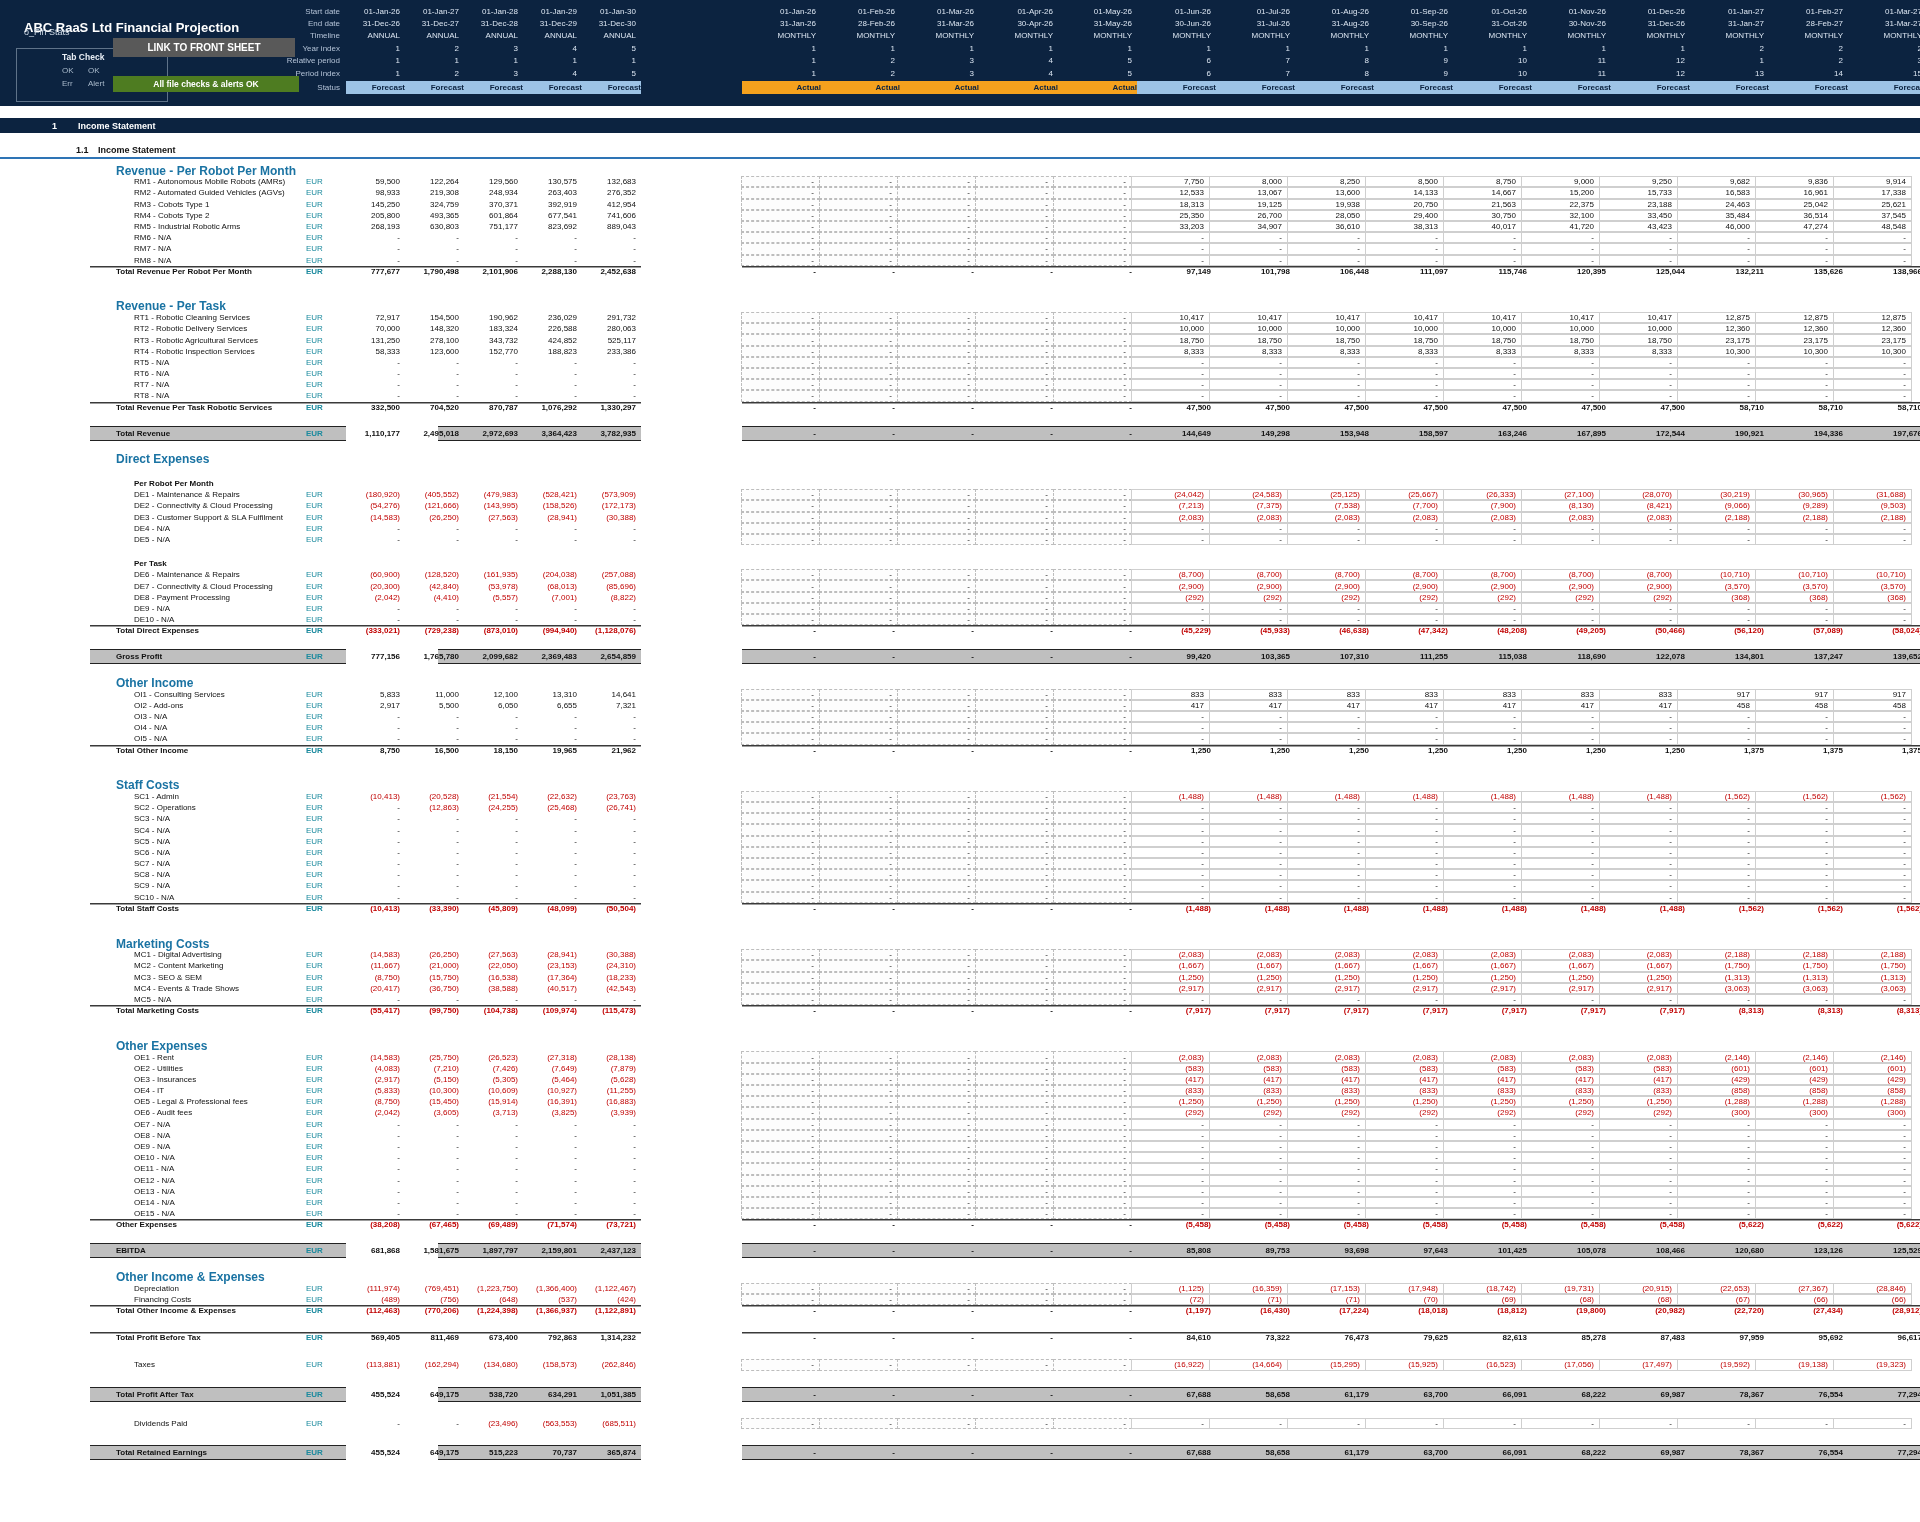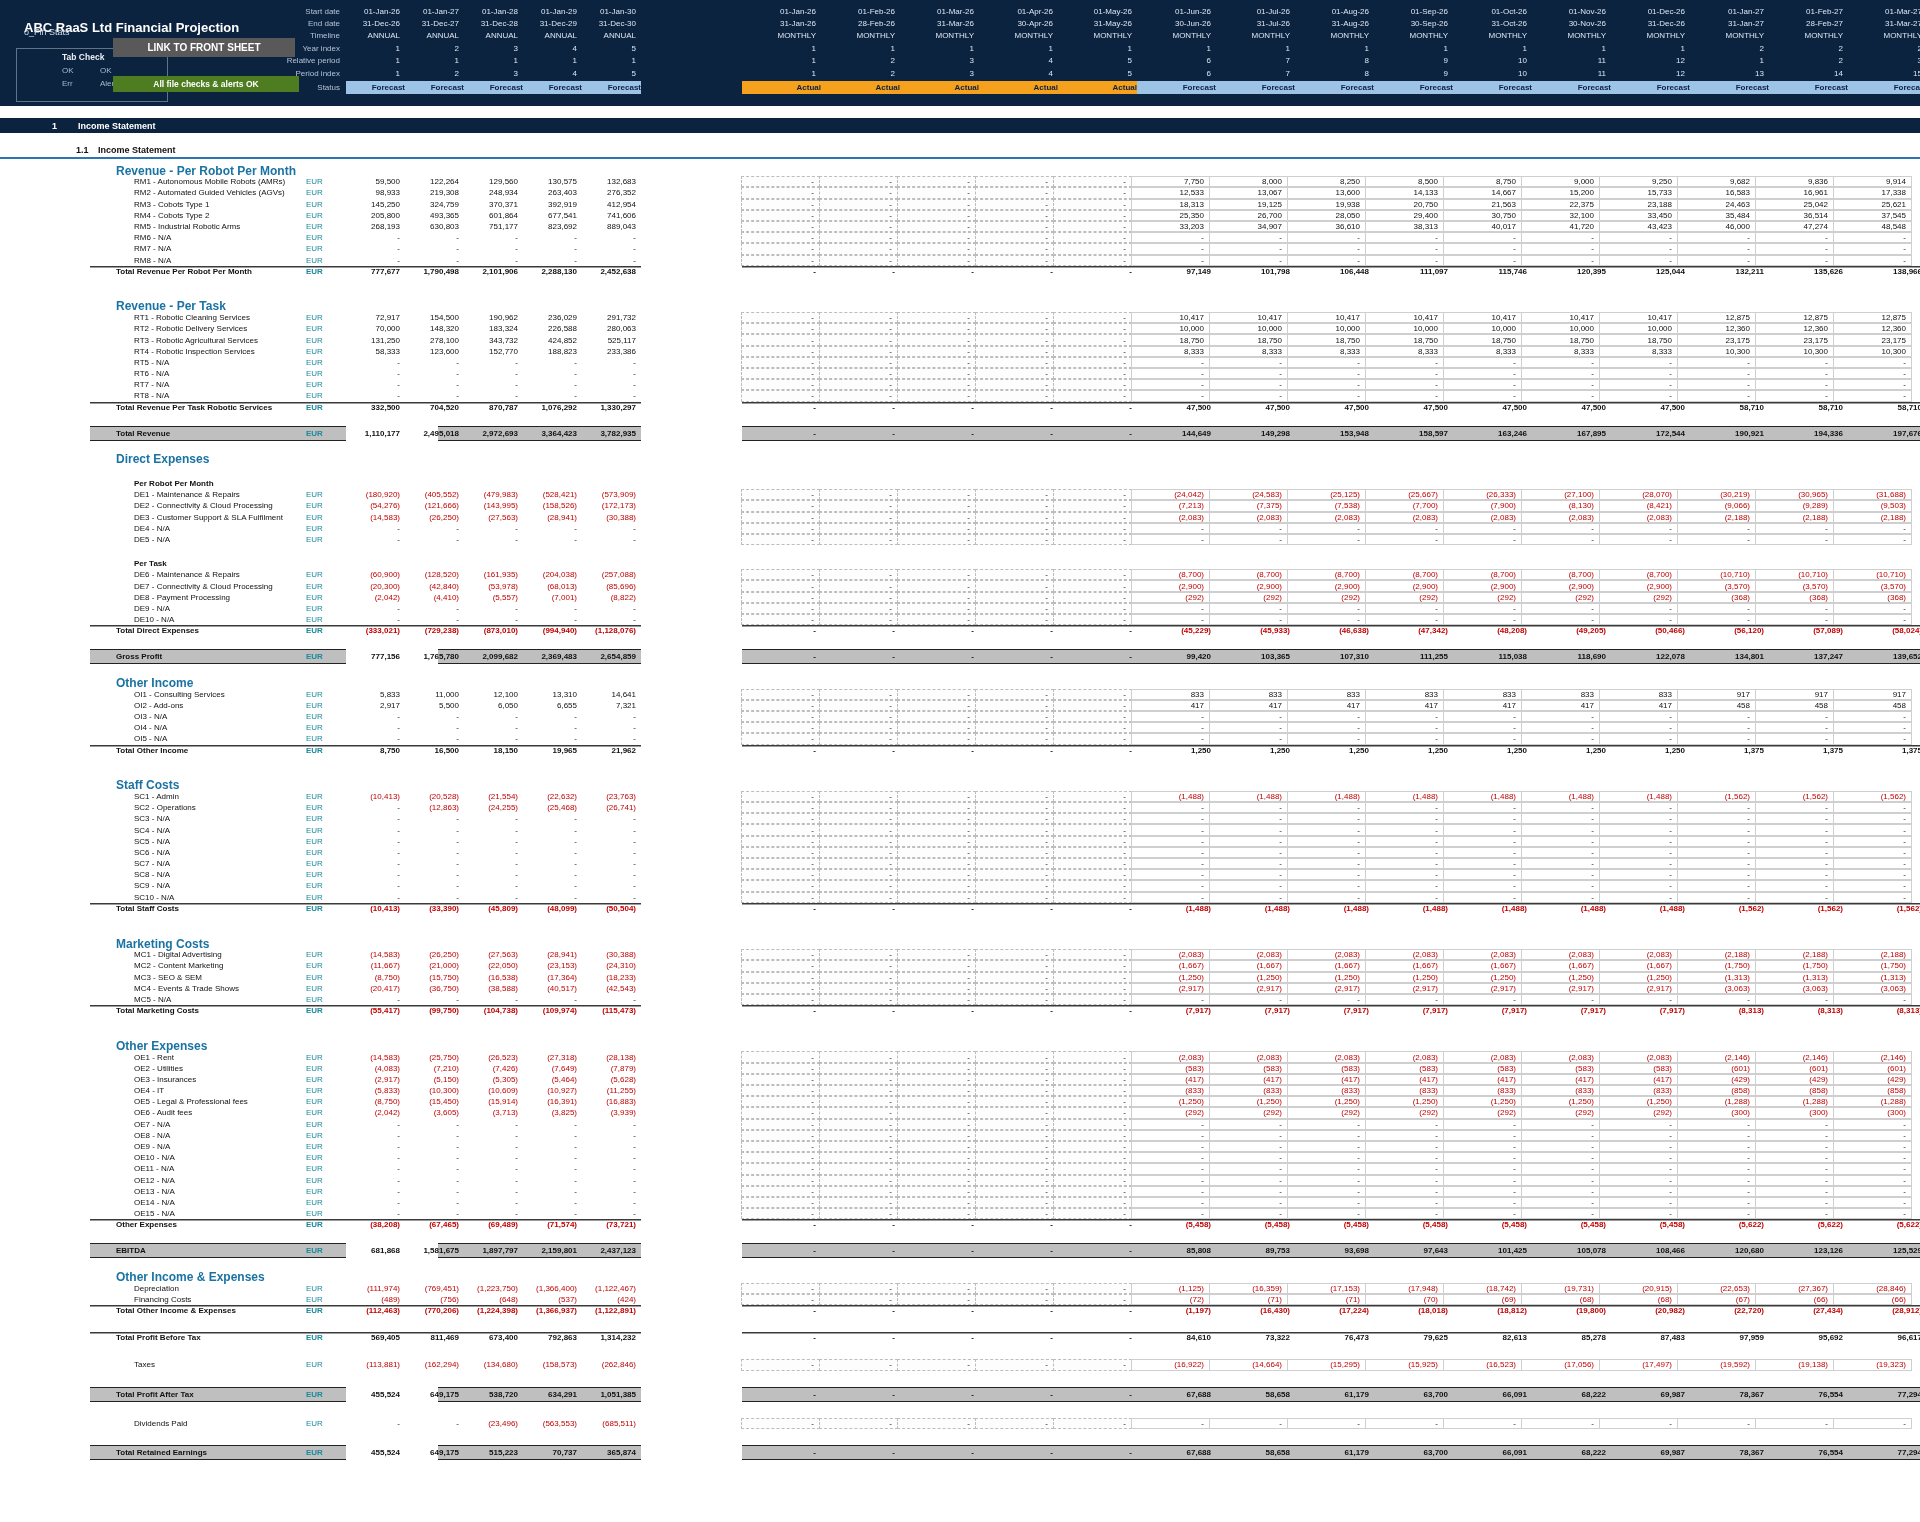--- a/index.html
+++ b/index.html
@@ -4,21 +4,21 @@
 <style>
   html,body{margin:0;padding:0;}
   body{width:1920px;height:1522px;overflow:hidden;position:relative;background:#fff;
        font-family:"Liberation Sans",sans-serif;-webkit-font-smoothing:antialiased;}
   
   .topbar{position:absolute;left:0;top:0;width:1927px;height:106px;background:#0c2340;color:#dce6f1;z-index:5;}
   .title{position:absolute;left:24px;top:20px;font-size:13px;font-weight:bold;color:#ffffff;white-space:nowrap;}
   .sheetname{position:absolute;left:24px;top:27px;font-size:9px;font-weight:normal;color:#cdd9e5;}
   .tabcheck{position:absolute;left:16px;top:48px;width:152px;height:54px;border:1px solid #5f7389;box-sizing:border-box;font-size:8px;color:#a9bacb;padding-left:40px;}
   .tc-title{font-weight:bold;color:#e8eef5;font-size:8.5px;padding:3px 0 0 5px;}
-  .tc-row{display:flex;padding:4px 0 0 5px;gap:12px;}
+  .tc-row{display:flex;padding:4px 0 0 5px;}
   .tc-row span:first-child{width:26px;}
   .btn-link{position:absolute;left:113px;top:38px;width:182px;height:19px;background:#595959;color:#ffffff;
             font-size:10px;font-weight:bold;text-align:center;line-height:19px;cursor:pointer;}
   .btn-checks{position:absolute;left:113px;top:76px;width:186px;height:16px;background:#4e7c21;color:#ffffff;
             font-size:8.5px;font-weight:bold;text-align:center;line-height:16px;cursor:pointer;}
   
   #hgrid{position:absolute;left:0;top:5px;width:1927px;}
   .hrow{display:flex;height:12.4px;align-items:center;}
   .hlab{width:346px;text-align:right;padding-right:6px;box-sizing:border-box;color:#b3c2d6;font-size:8px;}
   .hval{color:#dbe5f1;font-size:8px;}

